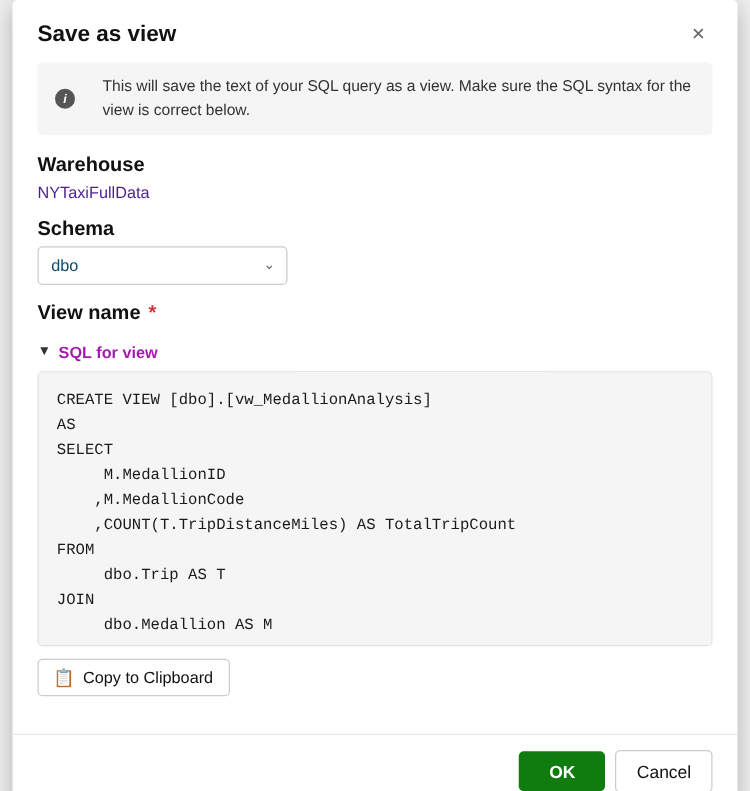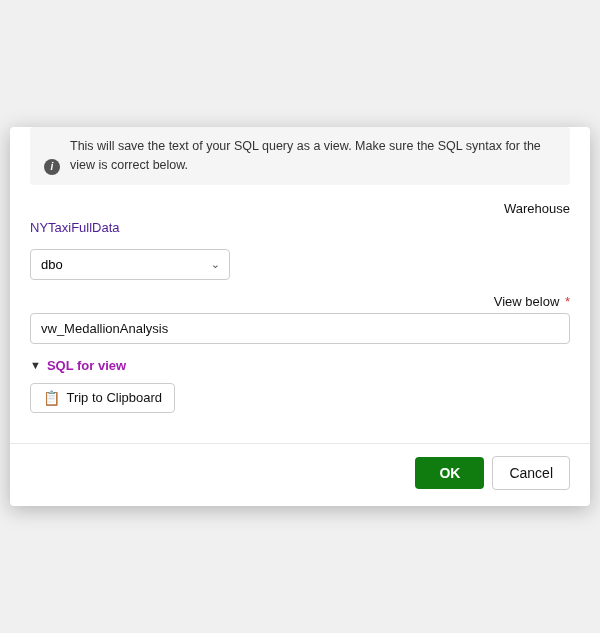--- a/index.html
+++ b/index.html
@@ -60,22 +60,22 @@
 
     .dialog-body {
       padding: 0 20px 16px 20px;
     }
 
     .info-banner {
       background: #f5f5f5;
       border-radius: 4px;
       padding: 10px 14px;
       display: flex;
-      align-items: flex-end;
-      gap: 10px;
+      align-items: center;
+      gap: 22px;
       margin-bottom: 16px;
     }
 
     .info-icon {
       width: 16px;
       height: 16px;
       background: #555;
       border-radius: 50%;
       display: flex;
       align-items: center;
@@ -92,25 +92,24 @@
       font-style: italic;
     }
 
     .info-text {
       font-size: 12.5px;
       color: #333;
       line-height: 1.5;
     }
 
     .field-label {
-      font-size: 13px;
-      font-weight: 400;
+      font-size: 16px;
+      font-weight: 700;
       color: #111;
       margin-bottom: 4px;
-      text-align: right;
     }
 
     .field-group {
       margin-bottom: 14px;
     }
 
     .warehouse-link {
       font-size: 13px;
       color: #4c1d95;
       text-decoration: none;
@@ -123,21 +122,21 @@
       display: inline-block;
       width: 200px;
     }
 
     .select-input {
       width: 100%;
       padding: 7px 30px 7px 10px;
       border: 1px solid #ccc;
       border-radius: 4px;
       font-size: 13px;
-      color: #000000;
+      color: #0c4a6e;
       background: #fff;
       appearance: none;
       cursor: pointer;
     }
 
     .select-arrow {
       position: absolute;
       right: 10px;
       top: 50%;
       transform: translateY(-50%);
@@ -247,58 +246,74 @@
       font-size: 14px;
       cursor: pointer;
     }
   </style>
 </head>
 <body>
 
 <div class="dialog-overlay">
   <div class="dialog">
 
+    <div class="dialog-header">
+      <span class="dialog-title">Save as view</span>
+      <button class="close-btn">×</button>
+    </div>
 
     <div class="dialog-body">
 
       <div class="info-banner">
         <div class="info-icon"></div>
         <span class="info-text">This will save the text of your SQL query as a view. Make sure the SQL syntax for the view is correct below.</span>
       </div>
 
       <div class="field-group">
         <div class="field-label">Warehouse</div>
         <a class="warehouse-link" href="#">NYTaxiFullData</a>
       </div>
 
       <div class="field-group">
+        <div class="field-label">Schema</div>
         <div class="select-wrapper">
           <select class="select-input">
             <option>dbo</option>
           </select>
           <span class="select-arrow">⌄</span>
         </div>
       </div>
 
       <div class="field-group">
         <div class="field-label">
-          <span>View below</span><span class="required-star"> *</span>
+          <span>View name</span><span class="required-star"> *</span>
         </div>
-        <input type="text" class="text-input" value="vw_MedallionAnalysis" style="">
       </div>
 
       <div class="field-group">
         <div class="sql-section-header">
           <span class="sql-chevron">▼</span>
           <span class="sql-section-title">SQL for view</span>
         </div>
+        <div class="scrollbar-area">
+          <pre class="sql-code-block">CREATE VIEW [dbo].[vw_MedallionAnalysis]
+AS
+SELECT
+     M.MedallionID
+    ,M.MedallionCode
+    ,COUNT(T.TripDistanceMiles) AS TotalTripCount
+FROM
+     dbo.Trip AS T
+JOIN
+     dbo.Medallion AS M</pre>
+        </div>
 
         <button class="clipboard-btn">
           <span class="clipboard-icon">📋</span>
-          <span>Trip to Clipboard</span>
+          <span>Copy to Clipboard</span>
         </button>
       </div>
 
     </div>
 
     <div class="dialog-footer">
       <button class="btn-ok">OK</button>
       <button class="btn-cancel">Cancel</button>
     </div>
 

